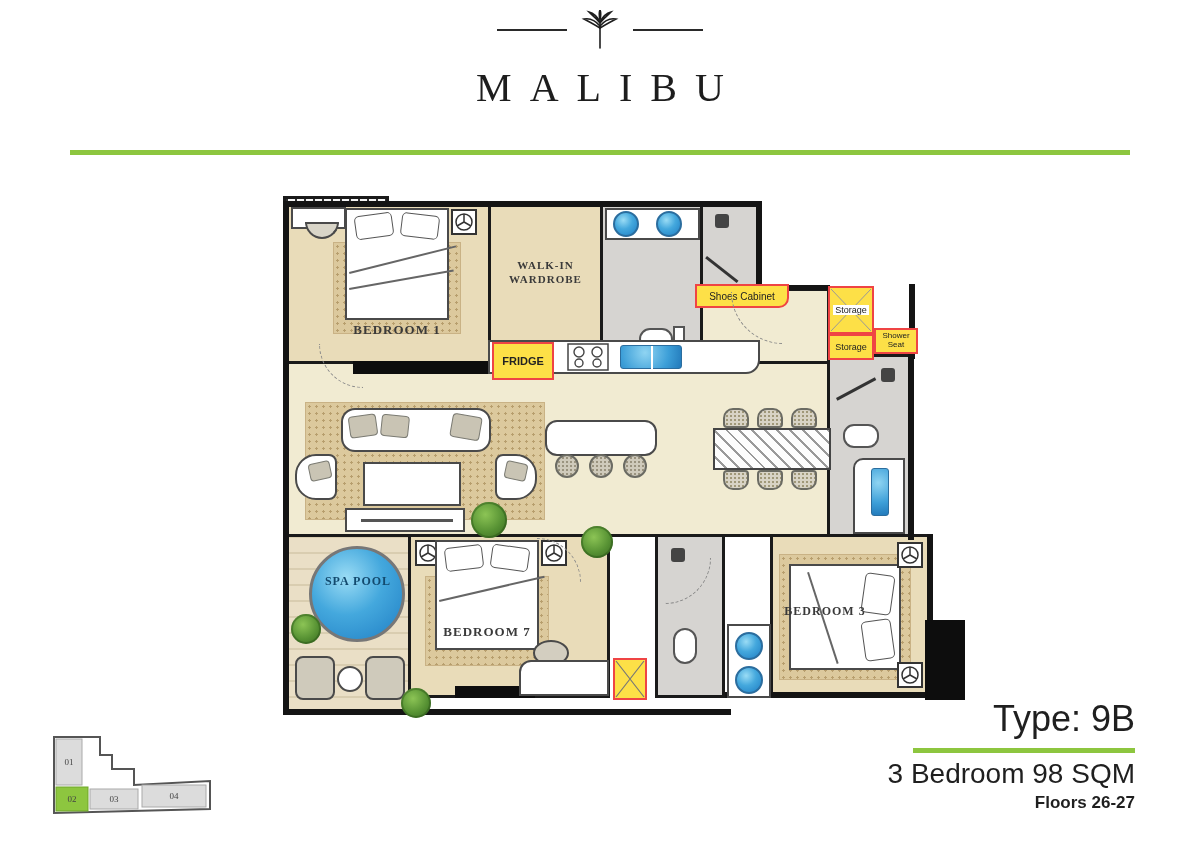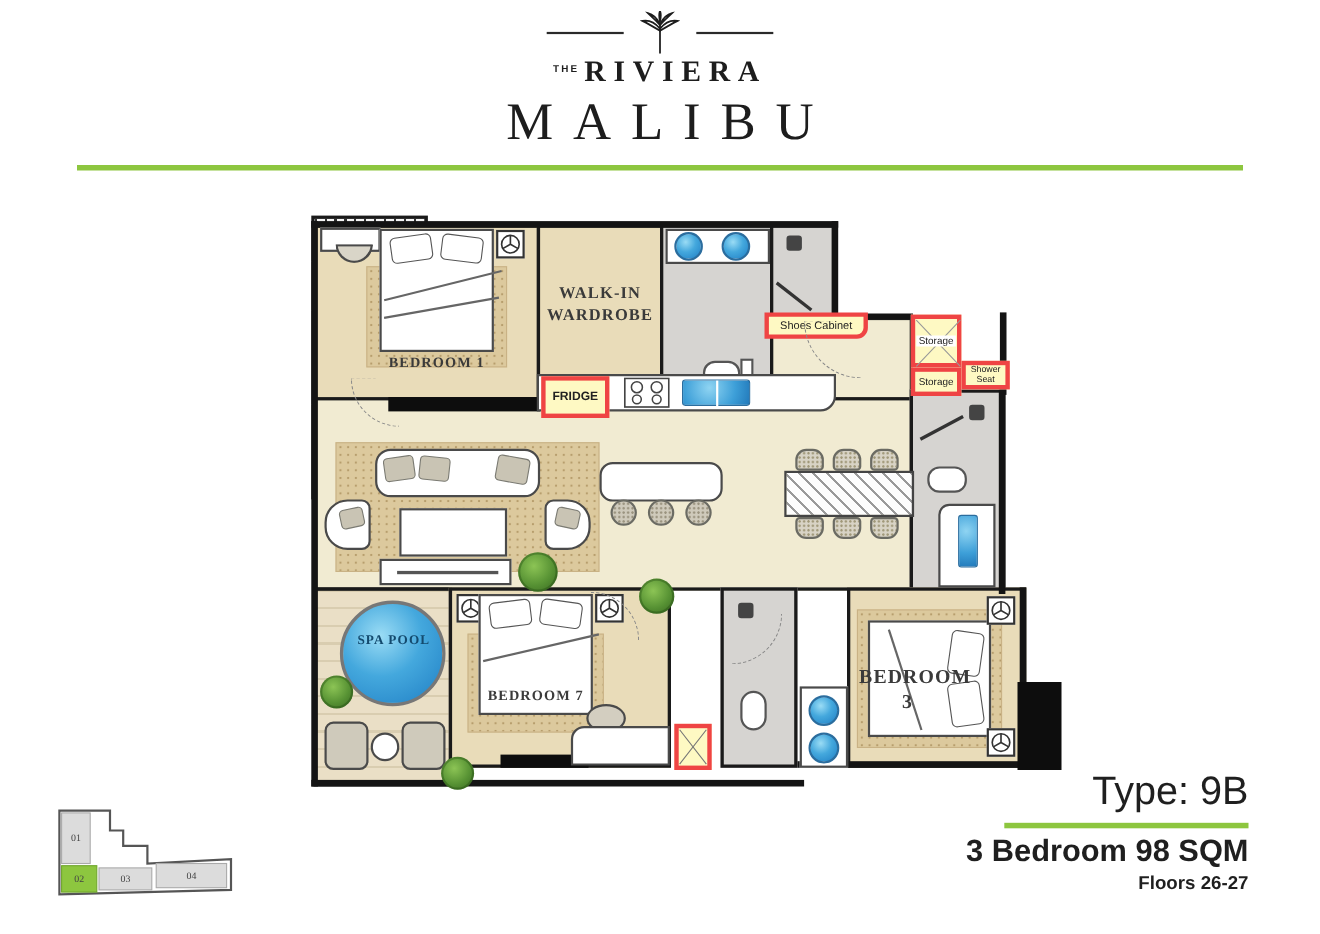--- a/index.html
+++ b/index.html
@@ -5,30 +5,30 @@
   * { margin:0; padding:0; box-sizing:border-box; }
   html,body { width:1200px; height:849px; background:#ffffff; overflow:hidden;
               font-family:"Liberation Sans", sans-serif; }
 
   
   #logo { position:absolute; left:0; top:10px; width:1200px; text-align:center; color:#1d1d1d; }
   .logo-row { display:flex; align-items:center; justify-content:center; gap:10px; }
   .logo-line { width:70px; height:2px; background:#2a2a2a; }
   #riviera { font-family:"Liberation Serif", serif; font-size:27px; letter-spacing:7px; font-weight:600; }
   #the { font-size:9px; letter-spacing:2px; font-weight:700; position:relative; top:-9px; }
-  #malibu { font-family:"Liberation Serif", serif; font-size:48px; letter-spacing:18px; font-weight:500; margin-top:2px; text-indent:18px;}
+  #malibu { font-family:"Liberation Serif", serif; font-size:40px; letter-spacing:18px; font-weight:500; margin-top:14px; text-indent:18px;}
   #residences-row { margin-top:2px; }
   #residences { font-family:"Liberation Serif", serif; font-size:16px; letter-spacing:7px; font-weight:600; }
   .res-line { width:58px; height:2px; background:#2a2a2a; }
   #green-rule { position:absolute; left:70px; top:150px; width:1060px; height:5px; }
 
   
   #type-label { position:absolute; right:65px; top:698px; font-size:36px; color:#1f1f1f; letter-spacing:0px; }
   #info-rule { position:absolute; right:65px; top:748px; width:222px; height:5px; }
-  #spec-label { position:absolute; right:65px; top:758px; font-size:28px; font-weight:700; color:#1f1f1f; }
+  #spec-label { position:absolute; right:65px; top:758px; font-size:28px; font-weight:400; color:#1f1f1f; }
   #floors-label { position:absolute; right:65px; top:793px; font-size:17px; font-weight:700; color:#1f1f1f; }
 
   
   #minimap { position:absolute; left:42px; top:733px; }
   #minimap text { font-family:"Liberation Serif", serif; font-size:9px; fill:#444; }
 
   
   #plan { position:absolute; left:283px; top:196px; width:682px; height:524px; }
   .room { position:absolute; border:3px solid #1a1a1a; }
   .wall { position:absolute; background:#141414; }
@@ -38,21 +38,21 @@
   .wood  { background:repeating-linear-gradient(0deg,#eadfc6 0 14px,#d9cdb0 14px 16px); }
   .rack  { background:repeating-linear-gradient(90deg,#2e2e2e 0 2px,#f5f5f5 2px 9px);
            border:3px solid #1a1a1a; }
   .rug   { position:absolute; background:#dcc99d;
            background-image:radial-gradient(#b79e6d 1px, transparent 1.4px);
            background-size:7px 7px; border:1px solid #c9b285; }
   .furn  { position:absolute; background:#ffffff; border:2px solid #4a4a4a; }
   .cushion { position:absolute; background:#c9c4b4; border:1px solid #7a7a72; border-radius:4px; }
   .label-serif { position:absolute; font-family:"Liberation Serif", serif; color:#3a3a3a;
                  font-weight:700; letter-spacing:1px; text-align:center; }
-  .tag { position:absolute; background:#fef9c3; border:4px solid #ef4444; color:#222;
+  .tag { position:absolute; background:#fde047; border:2px solid #ef4444; color:#222;
          display:flex; align-items:center; justify-content:center; text-align:center; }
   .waterc { position:absolute; border-radius:50%; border:2px solid #2b6d9e;
             background:radial-gradient(circle at 38% 32%, #9adcf5 0%, #44a8dd 45%, #1f7ec4 100%); }
   .waterr { position:absolute; border:1px solid #2b6d9e; border-radius:3px;
             background:radial-gradient(circle at 40% 30%, #8fd4f2 0%, #3d9fd8 60%, #2279ba 100%); }
   .plant { position:absolute; border-radius:50%;
            background:radial-gradient(circle at 40% 35%, #8cc455 0%, #569133 55%, #37641f 100%);
            box-shadow:inset 0 0 0 2px rgba(30,70,15,.35); }
   .stool { position:absolute; width:24px; height:24px; border-radius:50%; background:#cfcabb;
            border:2px solid #6b6b63;
@@ -83,24 +83,20 @@
         <path d="M23 38 V14"></path>
         <path d="M23 16 C18 10 12 8 7 9 C13 12 18 15 23 18"></path>
         <path d="M23 16 C28 10 34 8 39 9 C33 12 28 15 23 18"></path>
         <path d="M23 12 C20 6 16 3 12 2 C16 6 20 9 23 13"></path>
         <path d="M23 12 C26 6 30 3 34 2 C30 6 26 9 23 13"></path>
         <path d="M23 10 C22 5 22 2 23 0 C24 2 24 5 23 10"></path>
       </g>
     </svg>
     <div class="logo-line"></div>
   </div>
-  <div>
-    <span id="the">THE</span>
-    <span id="riviera">RIVIERA</span>
-  </div>
   <div id="malibu">MALIBU</div>
 </div>
 <div id="green-rule" style="background:#8dc63f"></div>
 
 <div id="plan">
 
   <div class="room tan" style="left:2px;   top:8px;   width:206px; height:160px;"></div>
   <div class="room tan" style="left:205px; top:8px;   width:115px; height:160px;"></div>
   <div class="room grayf" style="left:317px; top:8px;   width:103px; height:217px;"></div>
   <div class="room grayf" style="left:417px; top:8px;   width:60px;  height:87px;"></div>
@@ -141,21 +137,21 @@
     <div class="pillow" style="left:8px;  top:4px; width:38px; height:24px; transform:rotate(-8deg);"></div>
     <div class="pillow" style="left:54px; top:4px; width:38px; height:24px; transform:rotate(7deg);"></div>
     <div class="diagline" style="left:2px; top:62px; width:110px; transform:rotate(-14deg);"></div>
     <div class="diagline" style="left:2px; top:78px; width:106px; transform:rotate(-10deg);"></div>
   </div>
   <div class="label-serif" style="left:50px; top:126px; width:128px; font-size:13px;">BEDROOM 1</div>
   <div class="arc" style="left:36px; top:148px; width:44px; height:44px; border-radius:0 0 0 100%; border-top:none; border-right:none;"></div>
 
   <div class="rack" style="left:210px; top:12px; width:106px; height:42px;"></div>
   <div class="rack" style="left:210px; top:112px; width:106px; height:44px;"></div>
-  <div class="label-serif" style="left:205px; top:62px; width:115px; font-size:15px; line-height:1.3;">WALK-IN WARDROBE</div>
+  <div class="label-serif" style="left:205px; top:62px; width:115px; font-size:11px; line-height:1.3;">WALK-IN WARDROBE</div>
 
   <div class="furn" style="left:322px; top:12px; width:95px; height:32px;"></div>
   <div class="waterc" style="left:330px; top:15px; width:26px; height:26px;"></div>
   <div class="waterc" style="left:373px; top:15px; width:26px; height:26px;"></div>
   <div style="position:absolute; left:432px; top:18px; width:14px; height:14px; background:#444; border-radius:3px;"></div>
   <div class="diagline" style="left:424px; top:60px; width:40px; transform:rotate(38deg); background:#333; height:3px;"></div>
   <div class="toilet-bowl" style="left:356px; top:132px;"></div>
   <div class="toilet-tank" style="left:390px; top:130px;"></div>
 
   <div class="tag" style="left:412px; top:88px; width:94px; height:24px; font-size:10px; border-radius:0 0 10px 0;">Shoes Cabinet</div>
@@ -268,21 +264,21 @@
   <div class="furn" style="left:444px; top:428px; width:44px; height:74px;"></div>
   <div class="waterc" style="left:452px; top:436px; width:28px; height:28px;"></div>
   <div class="waterc" style="left:452px; top:470px; width:28px; height:28px;"></div>
 
   <div class="rug" style="left:496px; top:358px; width:132px; height:126px;"></div>
   <div class="furn" style="left:506px; top:368px; width:112px; height:106px;">
     <div class="pillow" style="left:72px; top:8px;  width:30px; height:40px; transform:rotate(8deg);"></div>
     <div class="pillow" style="left:72px; top:54px; width:30px; height:40px; transform:rotate(-8deg);"></div>
     <div class="diagline" style="left:18px; top:6px; width:96px; transform:rotate(72deg);"></div>
   </div>
-  <div class="label-serif" style="left:498px; top:408px; width:88px; font-size:18px; line-height:1.25;">BEDROOM 3</div>
+  <div class="label-serif" style="left:498px; top:408px; width:88px; font-size:12px; line-height:1.25;">BEDROOM 3</div>
   <div class="fanbox" style="left:614px; top:346px;">
     <svg width="20" height="20" viewBox="0 0 20 20">
         <circle cx="10" cy="10" r="8" fill="none" stroke="#333" stroke-width="1.5"></circle>
         <path d="M10 10 V2 M10 10 L17 14 M10 10 L3 14" stroke="#333" stroke-width="1.5" fill="none"></path>
       </svg>
   </div>
   <div class="fanbox" style="left:614px; top:466px;">
     <svg width="20" height="20" viewBox="0 0 20 20">
         <circle cx="10" cy="10" r="8" fill="none" stroke="#333" stroke-width="1.5"></circle>
         <path d="M10 10 V2 M10 10 L17 14 M10 10 L3 14" stroke="#333" stroke-width="1.5" fill="none"></path>

